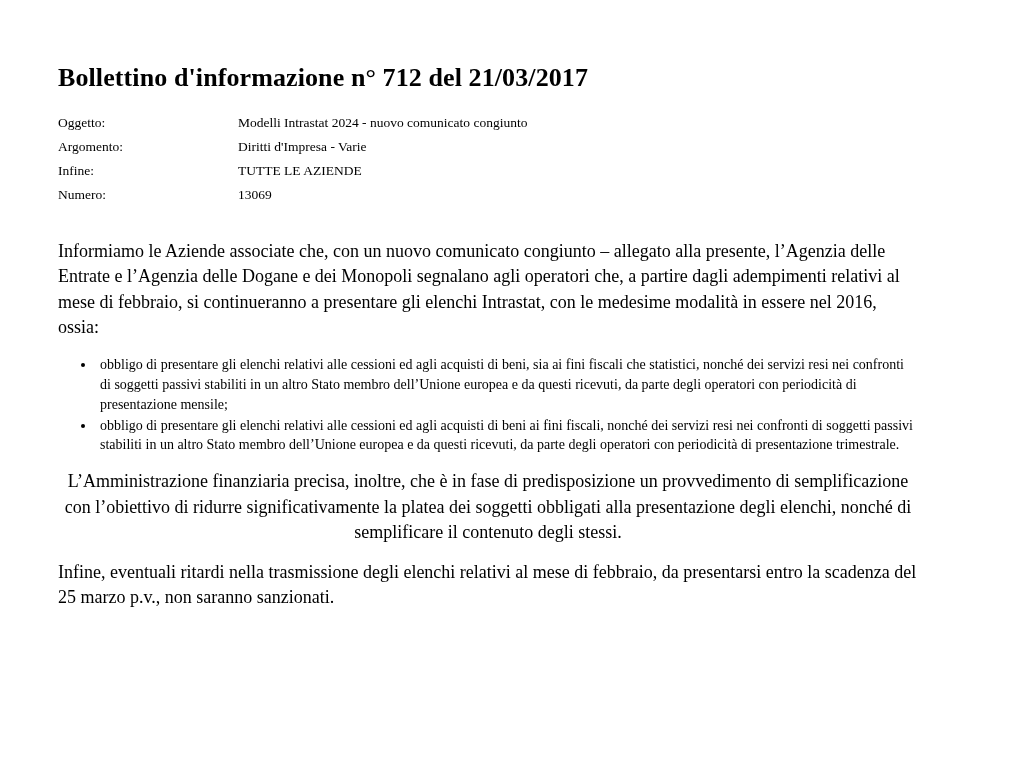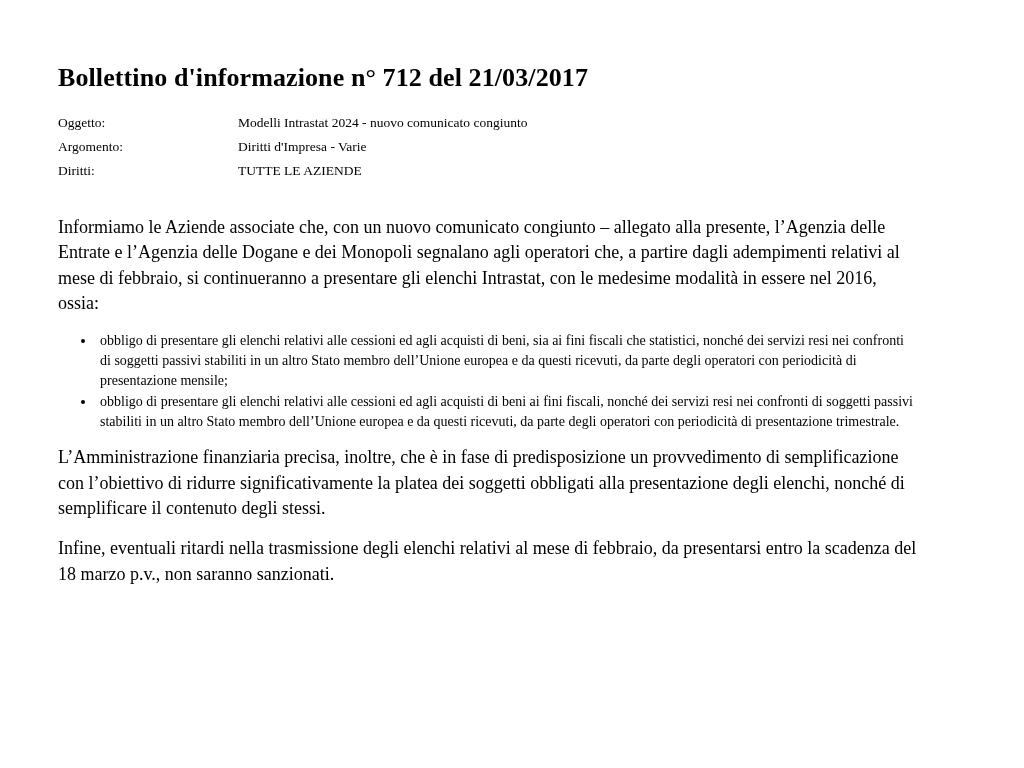--- a/index.html
+++ b/index.html
@@ -45,20 +45,21 @@
   }
   .body-par {
     font-size: 18px;
     line-height: 1.42;
     text-align: left;
     margin: 0 0 14px 0;
     max-width: 918px;
   }
   .par-gap-top {
     margin-top: 11px;
+    text-align: center;
   }
   ul.bullets {
     margin: 14px 0 14px 0;
     padding-left: 38px;
     max-width: 918px;
   }
   ul.bullets li {
     font-size: 14px;
     line-height: 1.42;
     margin-bottom: 1px;
@@ -77,32 +78,36 @@
     <tbody>
       <tr>
         <td class="meta-label">Oggetto:</td>
         <td class="meta-value">Modelli Intrastat 2024 - nuovo comunicato congiunto</td>
       </tr>
       <tr>
         <td class="meta-label">Argomento:</td>
         <td class="meta-value">Diritti d'Impresa - Varie</td>
       </tr>
       <tr>
-        <td class="meta-label">Diritti:</td>
+        <td class="meta-label">Infine:</td>
         <td class="meta-value">TUTTE LE AZIENDE</td>
+      </tr>
+      <tr>
+        <td class="meta-label">Numero:</td>
+        <td class="meta-value">13069</td>
       </tr>
     </tbody>
   </table>
 
   <div class="spacer-sm"></div>
 
   <p class="body-par">Informiamo le Aziende associate che, con un nuovo comunicato congiunto – allegato alla presente, l’Agenzia delle Entrate e l’Agenzia delle Dogane e dei Monopoli segnalano agli operatori che, a partire dagli adempimenti relativi al mese di febbraio, si continueranno a presentare gli elenchi Intrastat, con le medesime modalità in essere nel 2016, ossia:</p>
 
   <ul class="bullets">
     <li>obbligo di presentare gli elenchi relativi alle cessioni ed agli acquisti di beni, sia ai fini fiscali che statistici, nonché dei servizi resi nei confronti di soggetti passivi stabiliti in un altro Stato membro dell’Unione europea e da questi ricevuti, da parte degli operatori con periodicità di presentazione mensile;</li>
     <li>obbligo di presentare gli elenchi relativi alle cessioni ed agli acquisti di beni ai fini fiscali, nonché dei servizi resi nei confronti di soggetti passivi stabiliti in un altro Stato membro dell’Unione europea e da questi ricevuti, da parte degli operatori con periodicità di presentazione trimestrale.</li>
   </ul>
 
   <p class="body-par par-gap-top">L’Amministrazione finanziaria precisa, inoltre, che è in fase di predisposizione un provvedimento di semplificazione con l’obiettivo di ridurre significativamente la platea dei soggetti obbligati alla presentazione degli elenchi, nonché di semplificare il contenuto degli stessi.</p>
 
-  <p class="body-par">Infine, eventuali ritardi nella trasmissione degli elenchi relativi al mese di febbraio, da presentarsi entro la scadenza del 18 marzo p.v., non saranno sanzionati.</p>
+  <p class="body-par">Infine, eventuali ritardi nella trasmissione degli elenchi relativi al mese di febbraio, da presentarsi entro la scadenza del 25 marzo p.v., non saranno sanzionati.</p>
 
 </div>
 
 </body></html>

